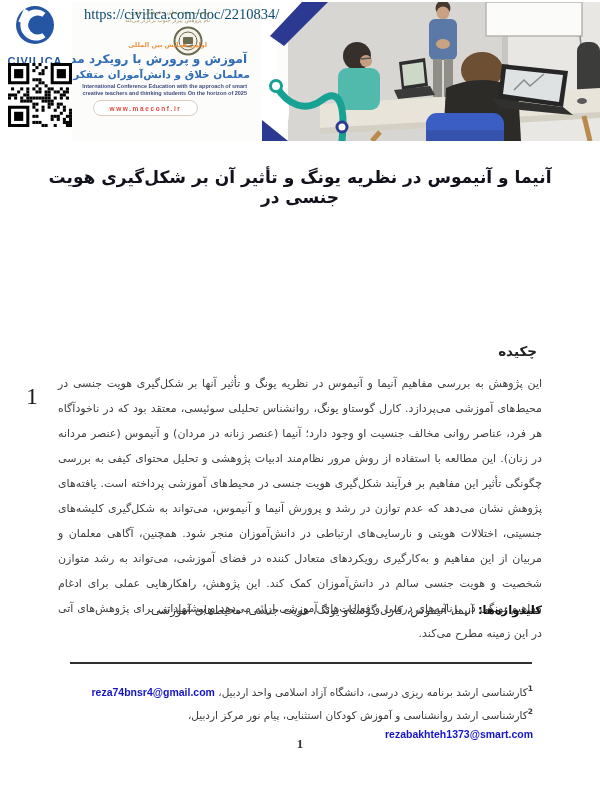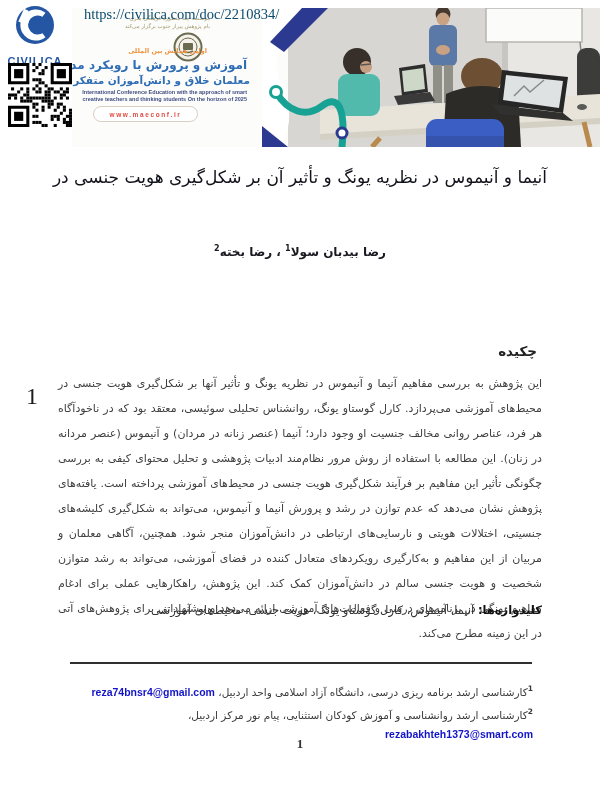--- a/index.html
+++ b/index.html
@@ -8,21 +8,21 @@
 
   
   .brand{position:absolute;left:6px;top:5px;width:58px;text-align:center;}
   .brand-label{margin-top:4px;font-family:"Liberation Sans",sans-serif;font-weight:bold;
                font-size:11px;letter-spacing:1px;color:#2456a4;}
   .qr{position:absolute;left:8px;top:62px;width:64px;height:66px;}
   .doc-url{position:absolute;left:84px;top:6px;z-index:5;
            font-family:"Liberation Serif",serif;font-size:14.5px;color:#0c4a6e;}
 
   
-  .banner{position:absolute;left:72px;top:8px;width:528px;height:139px;
+  .banner{position:absolute;left:72px;top:2px;width:528px;height:139px;
           background:#fcfcfb;overflow:hidden;text-decoration:underline;}
   .banner .rtl-clip{position:absolute;white-space:nowrap;direction:rtl;}
   .banner .ltr-clip{position:absolute;white-space:nowrap;direction:ltr;}
   .org-line{font-size:5.5px;color:#a39d6e;}
   .org1{right:390px;top:7px;}
   .org2{right:390px;top:15px;}
   .emblem{position:absolute;left:101px;top:24px;}
   .conf-tag{right:393px;top:39px;font-size:6.5px;font-weight:bold;color:#ef9440;}
   .conf-t1{right:353px;top:50px;font-size:12px;font-weight:bold;color:#2f6db4;}
   .conf-t2{right:350px;top:66px;font-size:10.5px;font-weight:bold;color:#2f6db4;}
@@ -32,21 +32,21 @@
            font-family:"Liberation Sans",sans-serif;}
   .site-pill{position:absolute;left:21px;top:98px;width:103px;height:14px;
              background:#fff;border:1px solid #d8cfc0;border-radius:8px;
              display:flex;align-items:center;justify-content:center;}
   .site-pill span{font-family:"Liberation Sans",sans-serif;font-size:6.5px;font-weight:bold;
                   letter-spacing:1.6px;color:#e14b41;}
   .photo{position:absolute;left:190px;top:0;}
 
   
   .title-block{position:absolute;left:30px;right:30px;top:167px;text-align:center;
-               direction:rtl;color:#12121c;font-weight:normal;font-size:17px;}
+               direction:rtl;color:#12121c;font-weight:bold;font-size:17px;}
   .title-l2{margin-top:15px;}
   .authors{position:absolute;left:0;right:0;top:244px;text-align:center;direction:rtl;
            font-weight:bold;font-size:12px;color:#1a1a22;}
   .authors sup{font-size:8px;}
   .abs-head{position:absolute;right:63px;top:343px;direction:rtl;
             font-weight:bold;font-size:13.5px;color:#222;}
   .abs-body{position:absolute;left:58px;right:58px;top:371px;direction:rtl;
             text-align:justify;font-size:11px;line-height:25px;color:#3e3e3e;}
   .keywords{position:absolute;left:68px;right:58px;top:603px;direction:rtl;
             font-size:11.5px;color:#333;}
@@ -275,21 +275,20 @@
       <path d="M14,84 C26,104 44,110 60,98 C76,86 84,100 80,139" fill="none" stroke="#17a294" stroke-width="7" stroke-linecap="round"></path>
       <circle cx="14" cy="84" r="5.5" fill="#ffffff" stroke="#17a294" stroke-width="3"></circle>
       <circle cx="80" cy="125" r="5" fill="#ffffff" stroke="#2b3990" stroke-width="3"></circle>
     </svg>
   </div>
 
   <div class="title-block">
     <div>آنیما و آنیموس در نظریه یونگ و تأثیر آن بر شکل‌گیری هویت جنسی در</div>
   </div>
 
-  <div class="authors"><span>رضا بیدبان سولا</span><sup>1</sup><span> ، </span><span>رضا بخته</span><sup>2</sup></div>
 
   <div class="abs-head">چکیده</div>
   <div class="abs-body">این پژوهش به بررسی مفاهیم آنیما و آنیموس در نظریه یونگ و تأثیر آنها بر شکل‌گیری هویت جنسی در محیط‌های آموزشی می‌پردازد. کارل گوستاو یونگ، روانشناس تحلیلی سوئیسی، معتقد بود که در ناخودآگاه هر فرد، عناصر روانی مخالف جنسیت او وجود دارد؛ آنیما (عنصر زنانه در مردان) و آنیموس (عنصر مردانه در زنان). این مطالعه با استفاده از روش مرور نظام‌مند ادبیات پژوهشی و تحلیل محتوای کیفی به بررسی چگونگی تأثیر این مفاهیم بر فرآیند شکل‌گیری هویت جنسی در محیط‌های آموزشی پرداخته است. یافته‌های پژوهش نشان می‌دهد که عدم توازن در رشد و پرورش آنیما و آنیموس، می‌تواند به شکل‌گیری کلیشه‌های جنسیتی، اختلالات هویتی و نارسایی‌های ارتباطی در دانش‌آموزان منجر شود. همچنین، آگاهی معلمان و مربیان از این مفاهیم و به‌کارگیری رویکردهای متعادل کننده در فضای آموزشی، می‌تواند به رشد متوازن شخصیت و هویت جنسی سالم در دانش‌آموزان کمک کند. این پژوهش، راهکارهایی عملی برای ادغام مفاهیم یونگی در برنامه‌های درسی و فعالیت‌های آموزشی ارائه می‌دهد و پیشنهاداتی برای پژوهش‌های آتی در این زمینه مطرح می‌کند.</div>
 
   <div class="keywords">
     <b>کلیدواژه‌ها:</b>
     <span>آنیما، آنیموس، کارل گوستاو یونگ، هویت جنسی، محیط‌های آموزشی</span>
   </div>
 
   <div class="sep"></div>

